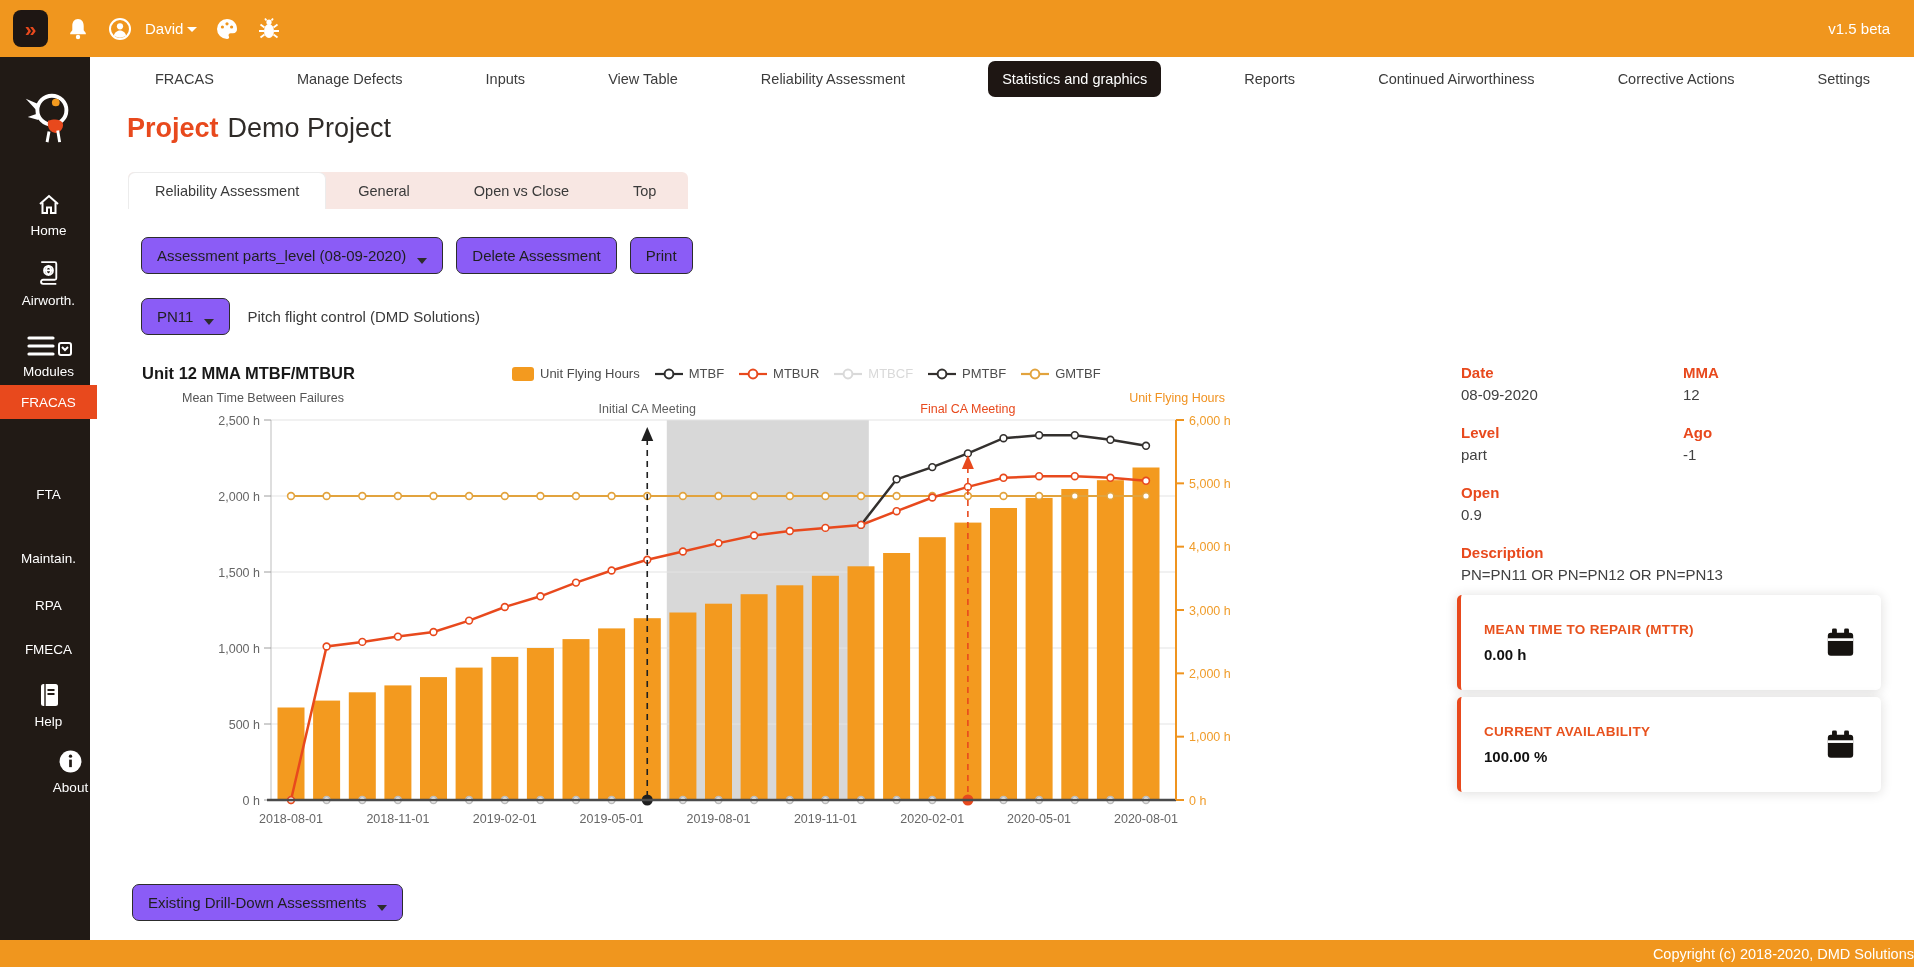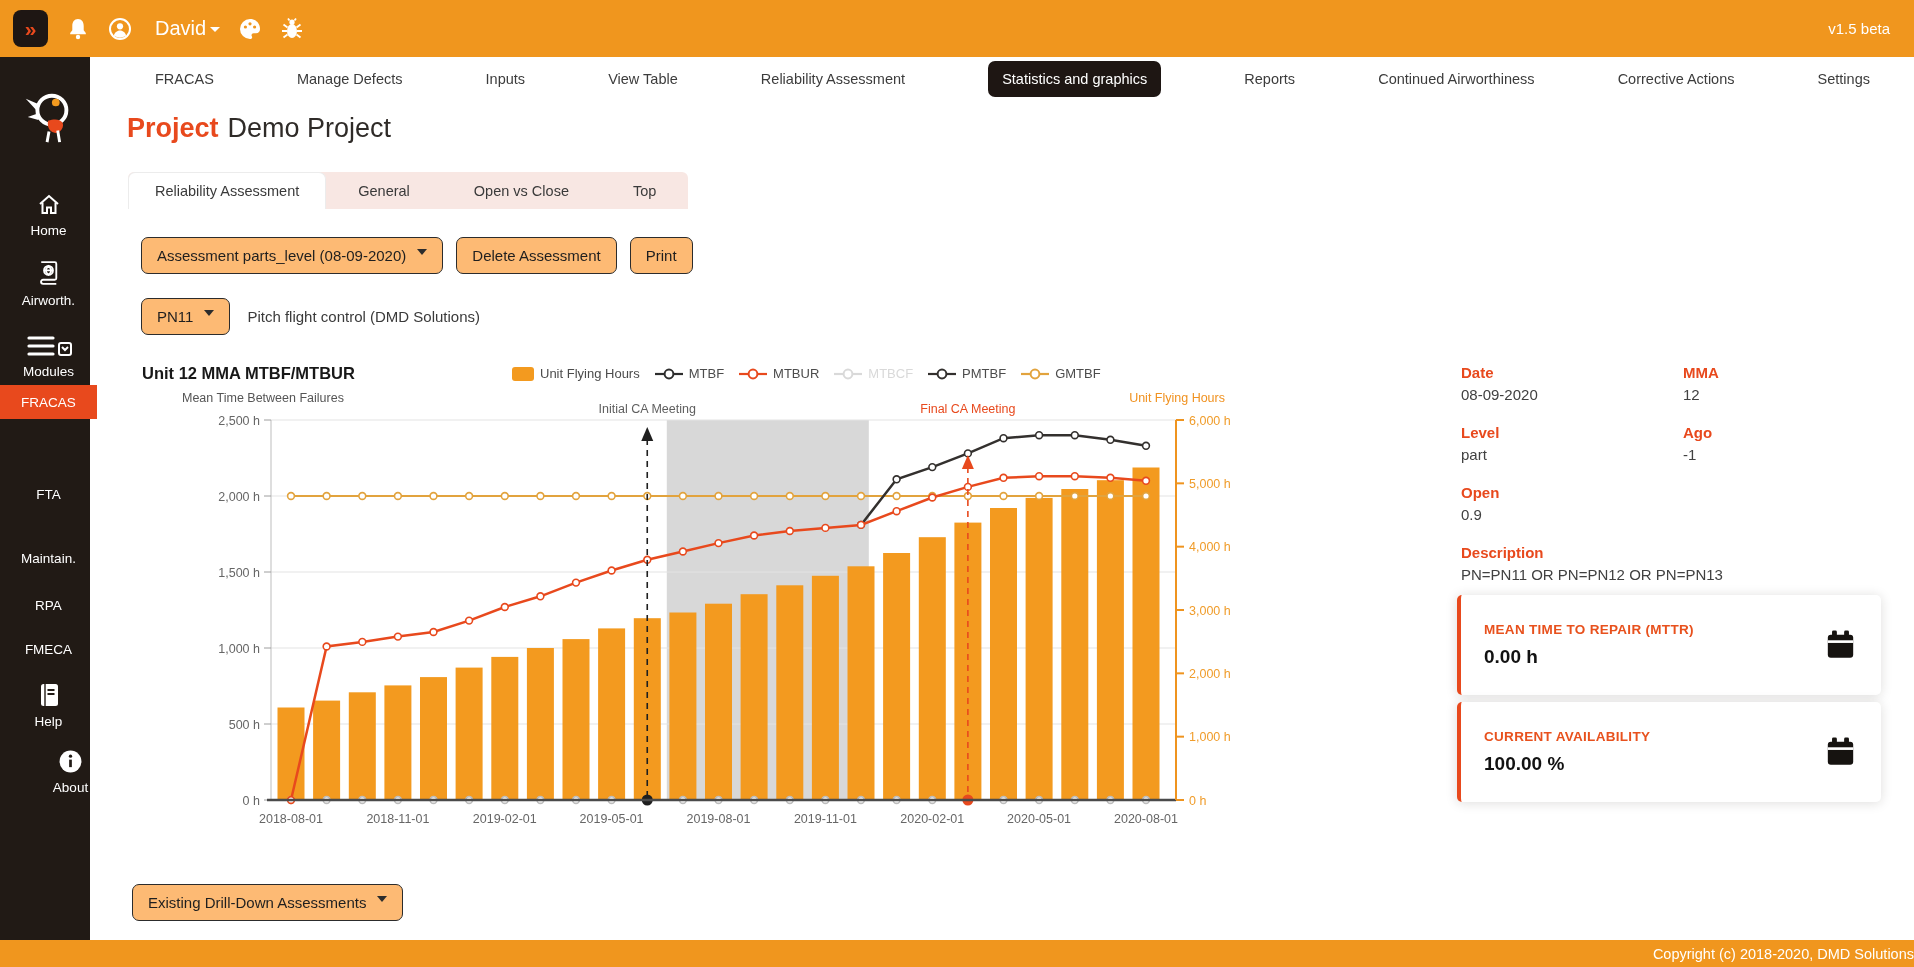--- a/index.html
+++ b/index.html
@@ -8,21 +8,21 @@
   .stage { position:relative; width:1914px; height:967px; background:#fff; }
 
   
   .topbar { position:absolute; left:0; top:0; width:1914px; height:57px;
     background:#f0961e; display:flex; align-items:center; z-index:5; }
   .collapse-btn { width:35px; height:37px; margin-left:13px; background:#1e1613;
     border-radius:8px; color:#e8491d; font-weight:bold; font-size:21px;
     display:flex; align-items:center; justify-content:center; cursor:pointer; }
   .tb-icon { width:24px; height:24px; display:block; }
   .tb-item { margin-left:18px; display:flex; align-items:center; cursor:pointer; }
-  .user-name { color:#fff; font-size:20px; margin:0 4px 0 23px; }
+  .user-name { color:#fff; font-size:15px; margin:0 4px 0 13px; }
   .caret-w { width:0; height:0; border-left:5px solid transparent;
     border-right:5px solid transparent; border-top:5px solid #fff; margin-top:2px; }
   .version { margin-left:auto; margin-right:24px; color:#fff; font-size:15px; }
 
   
   .sidebar { position:absolute; left:0; top:57px; width:90px; height:883px;
     background:#211a15; color:#fff; z-index:4; }
   .side-abs { position:absolute; left:0; width:97px; display:flex;
     flex-direction:column; align-items:center; }
   .side-label { font-size:13.5px; color:#fff; margin-top:6px; }
@@ -41,23 +41,23 @@
 
   
   .page-title { position:absolute; left:127px; top:113px; font-size:27px; color:#2f2b28; }
   .page-title b { color:#e8491d; font-weight:700; margin-right:9px; }
   .tabs { position:absolute; left:128px; top:172px; display:flex; height:37px;
     background:#f8e7e3; border-radius:6px 6px 0 0; }
   .tab { padding:0 32px; display:flex; align-items:center; font-size:14.5px;
     color:#3a3a3a; cursor:pointer; }
   .tab.active { background:#fff; border:1px solid #ececec; border-bottom:none;
     border-radius:7px 7px 0 0; padding:0 26px; }
-  .btn { border:1.5px solid #2c2c2c; border-radius:7px; background:#fdba74;
+  .btn { border:1.5px solid #2c2c2c; border-radius:7px; background:#8b5cf6;
     font-size:15px; color:#1f1f1f; padding:9px 15px; display:flex;
-    align-items:flex-start; gap:11px; cursor:pointer; white-space:nowrap;
+    align-items:flex-end; gap:11px; cursor:pointer; white-space:nowrap;
     font-family:"Liberation Sans", sans-serif; }
   .caret-d { width:0; height:0; border-left:5px solid transparent;
     border-right:5px solid transparent; border-top:6px solid #2c2c2c; margin-top:2px; }
   .row1 { position:absolute; left:141px; top:237px; display:flex; gap:13px; }
   .row2 { position:absolute; left:141px; top:298px; display:flex; align-items:center; gap:17px; }
   .pn-desc { font-size:15px; color:#3a3a3a; }
   .drill { position:absolute; left:132px; top:884px; }
 
   
   .chart-block { position:absolute; left:140px; top:360px; width:1310px; height:480px; }
@@ -77,21 +77,21 @@
   .detail-grid { display:grid; grid-template-columns:222px 1fr; }
   .detail-cell { margin-bottom:21px; }
   .d-label { font-size:15px; font-weight:700; color:#e8491d; }
   .d-value { font-size:15px; color:#414141; margin-top:5px; }
   .cards { margin-top:12px; margin-left:-4px; display:flex; flex-direction:column;
     gap:7px; width:424px; }
   .card { position:relative; background:#fff; border-left:4px solid #e8491d;
     border-radius:5px; box-shadow:0 1px 12px rgba(33,26,21,.15);
     padding:27px 104px 27px 23px; }
   .card-title { font-size:13.5px; font-weight:700; color:#e8511d; letter-spacing:.3px; }
-  .card-value { font-size:19px; font-weight:800; color:#121212; margin-top:9px; }
+  .card-value { font-size:15px; font-weight:800; color:#121212; margin-top:9px; }
   .card-cal { position:absolute; right:26px; top:50%; transform:translateY(-50%);
     width:29px; height:31px; cursor:pointer; }
 
   
   .footer { position:absolute; left:0; top:940px; width:1914px; height:27px;
     background:#f0961e; color:#fff; display:flex; align-items:center;
     justify-content:flex-end; font-size:14.5px; }
 </style>
 </head>
 <body>

